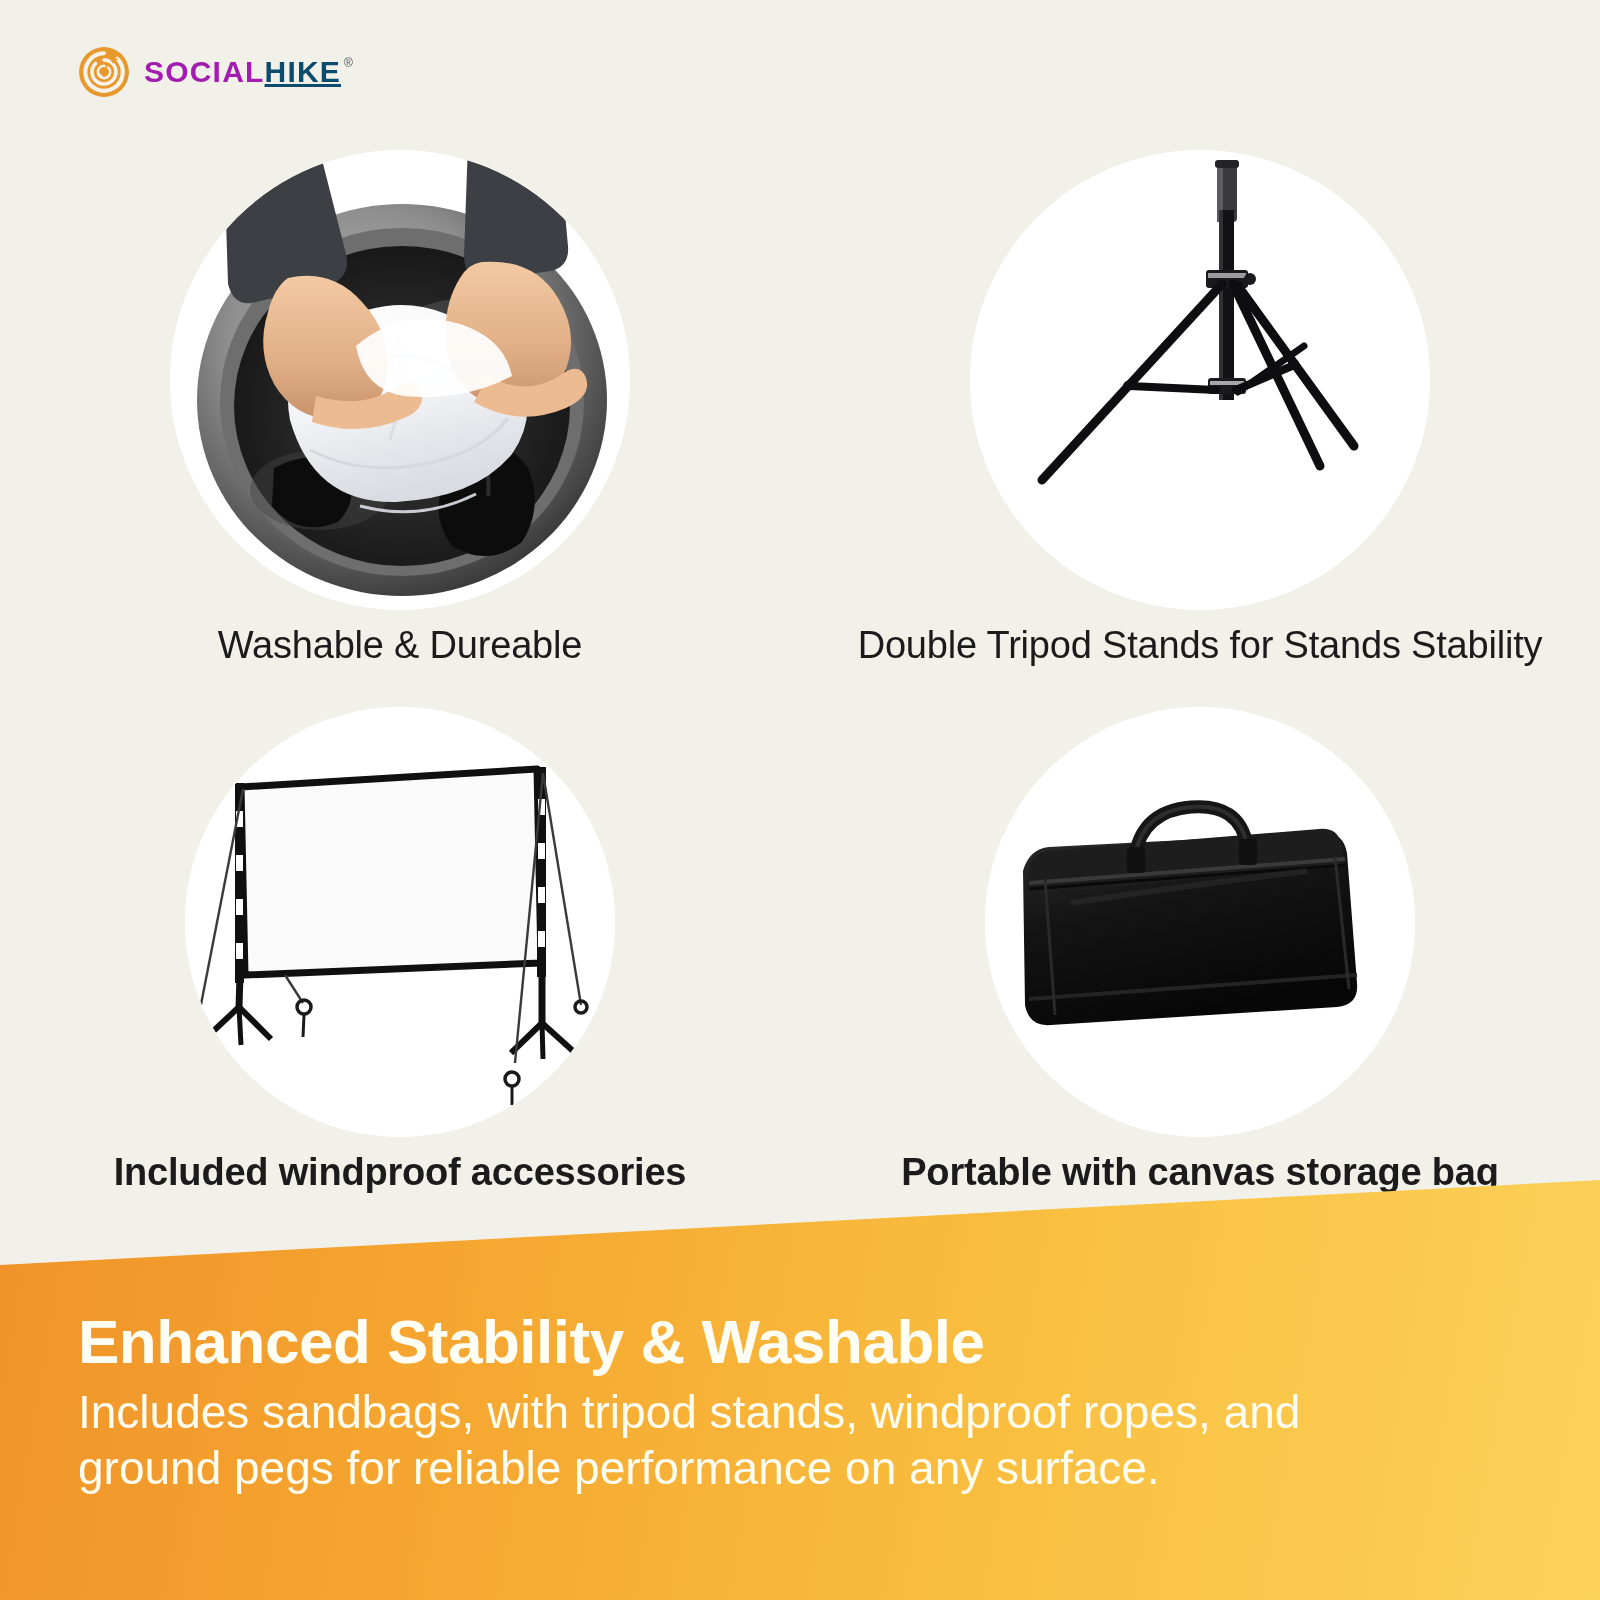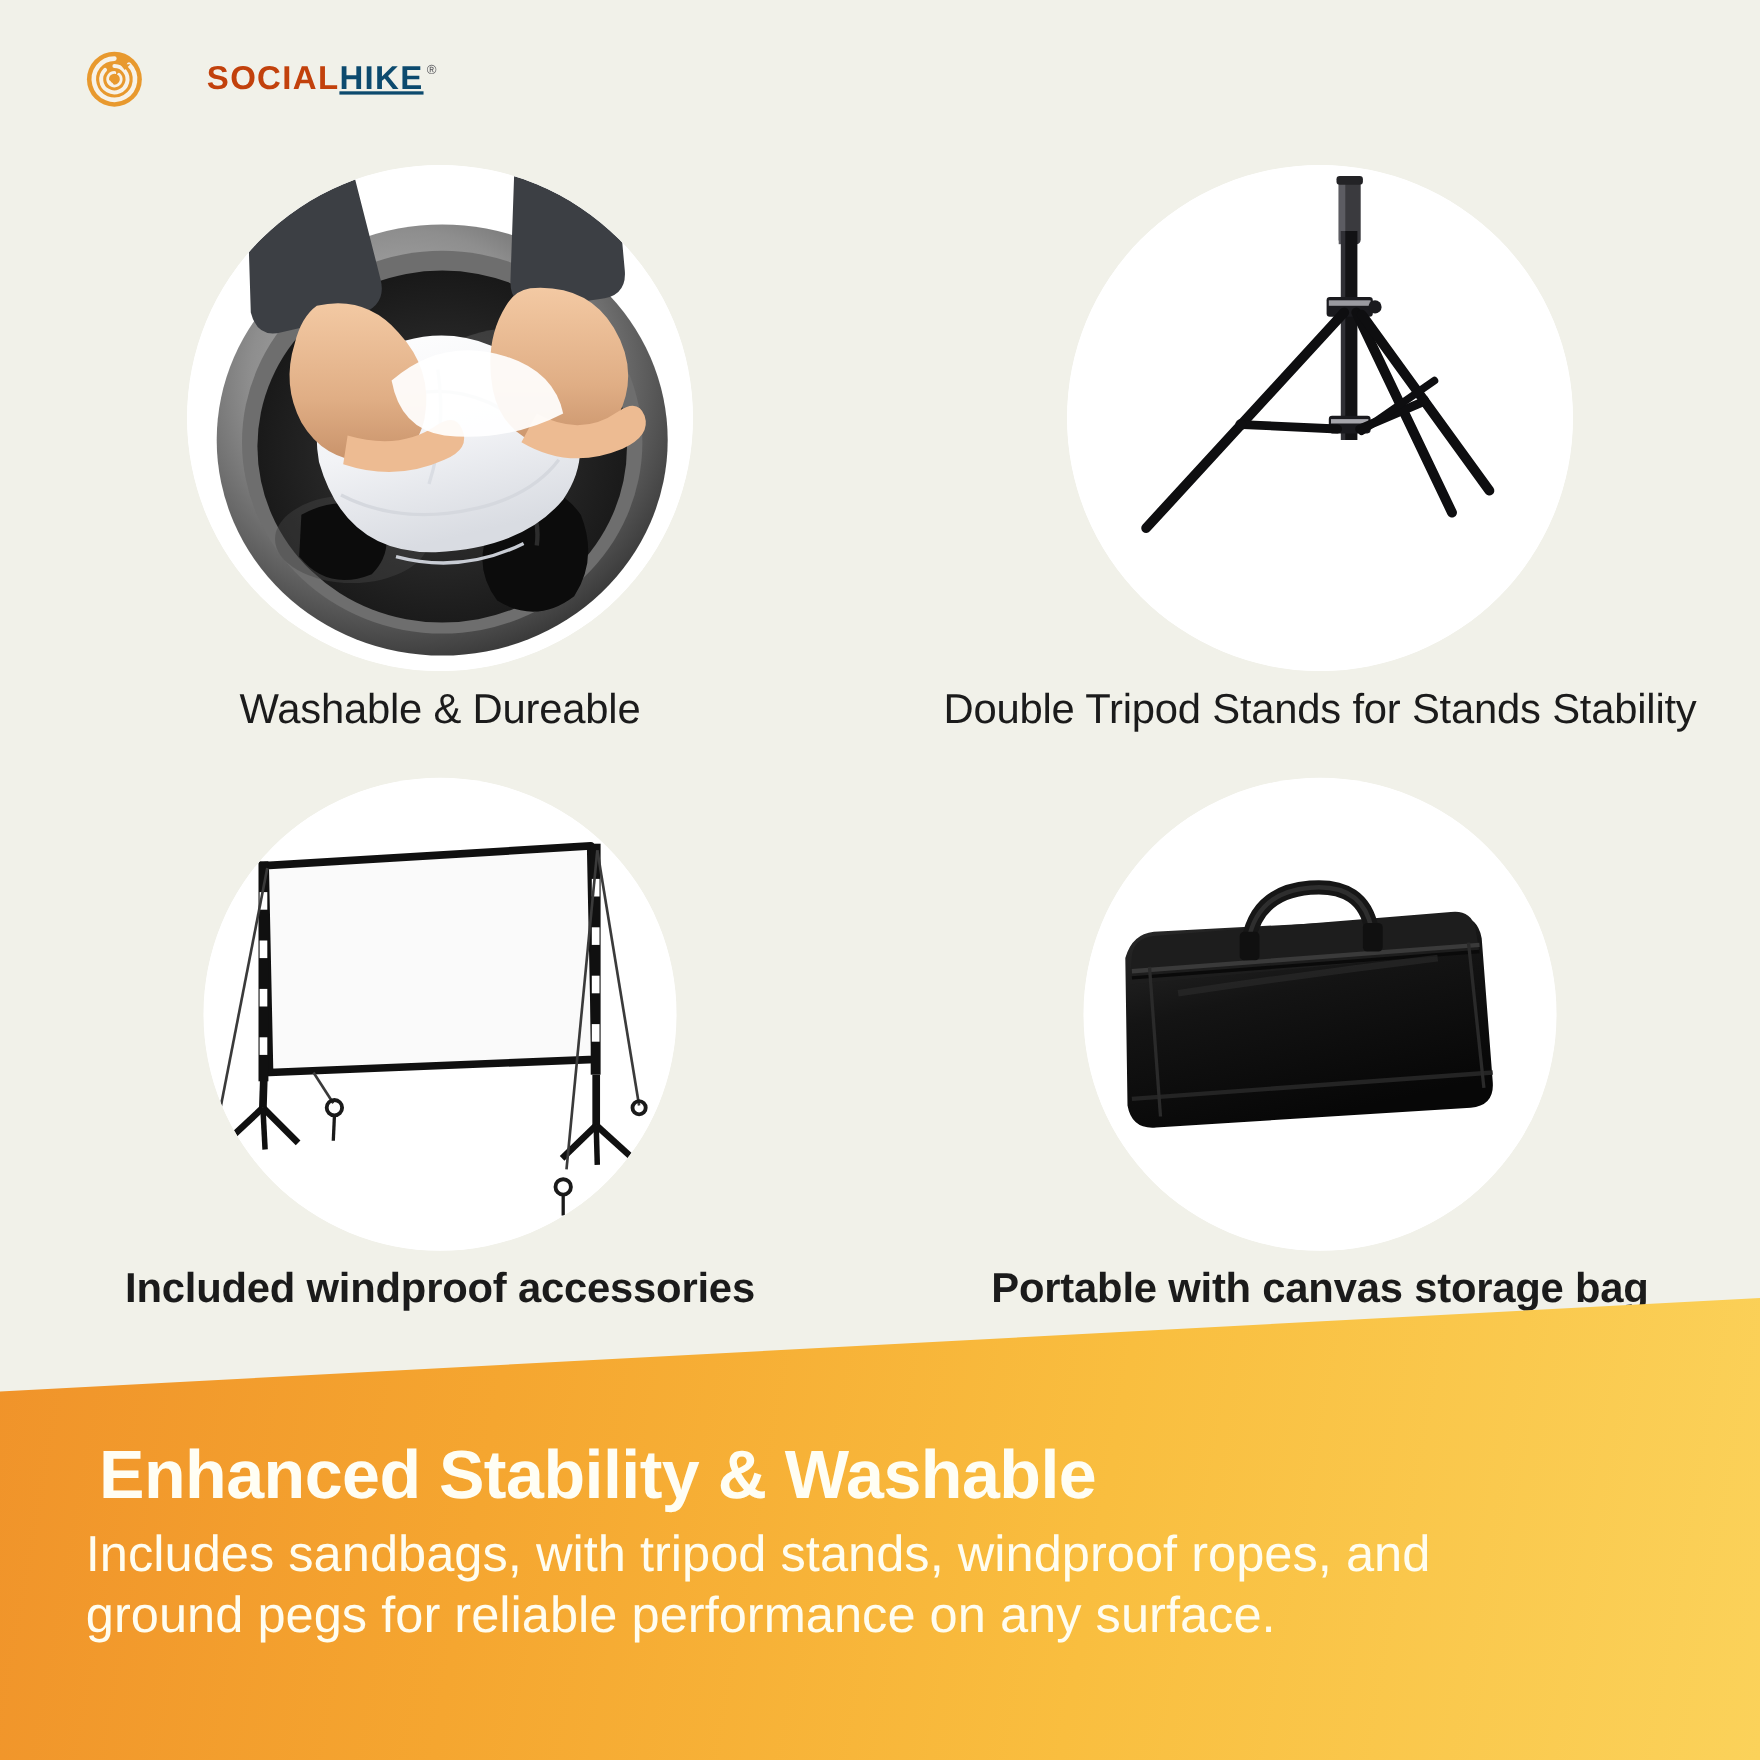--- a/index.html
+++ b/index.html
@@ -29,21 +29,21 @@
     height: 52px;
     flex: 0 0 auto;
   }
   .logo-wordmark {
     display: flex;
     align-items: flex-start;
     font-weight: bold;
     font-size: 30px;
     letter-spacing: 1.2px;
   }
-  .logo-social { color: #c2410c; margin-left: 44px; }
+  .logo-social { color: #a21caf; }
   .logo-hike { color: #0c4a6e; text-decoration: underline; }
   .logo-reg {
     font-size: 12px;
     color: #55555A;
     line-height: 1;
     margin-left: 3px;
     margin-top: 2px;
     font-weight: normal;
   }
 
@@ -100,21 +100,21 @@
     left: 0;
     bottom: 0;
     width: 1600px;
     height: 420px;
     background: linear-gradient(100deg, #F0932A 0%, #F5A630 28%, #F9BE3F 62%, #FBD25A 100%);
     clip-path: polygon(0 85px, 1600px 0px, 1600px 420px, 0 420px);
     overflow: hidden;
   }
   .banner-title {
     position: absolute;
-    left: 90px;
+    left: 78px;
     top: 126px;
     font-family: "Liberation Sans Narrow", "Liberation Sans", sans-serif;
     font-stretch: condensed;
     font-weight: bold;
     font-size: 62px;
     color: #FFFEF4;
     letter-spacing: -0.5px;
     white-space: nowrap;
   }
   .banner-body {

